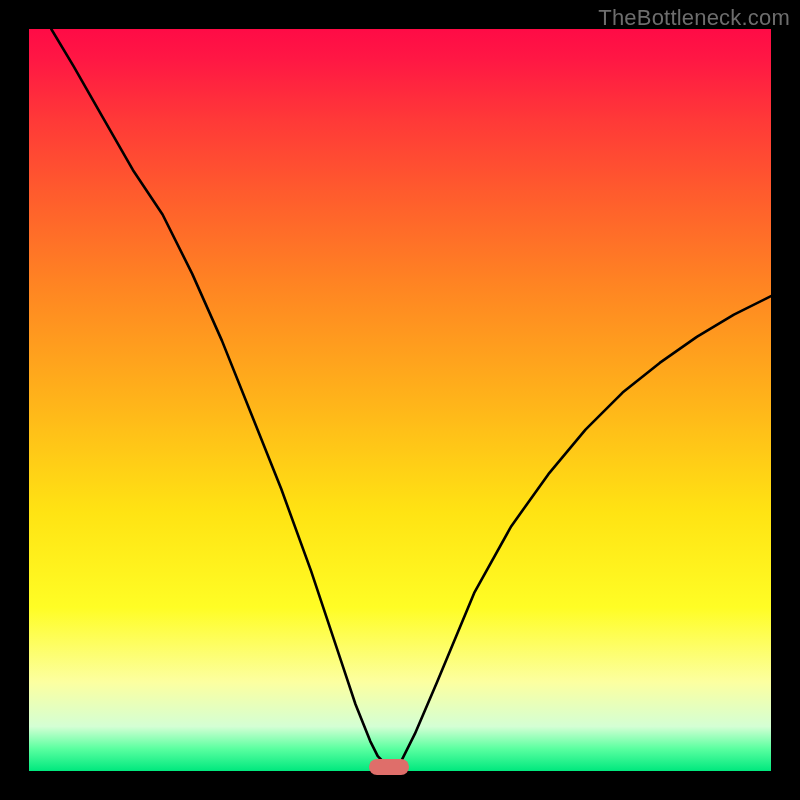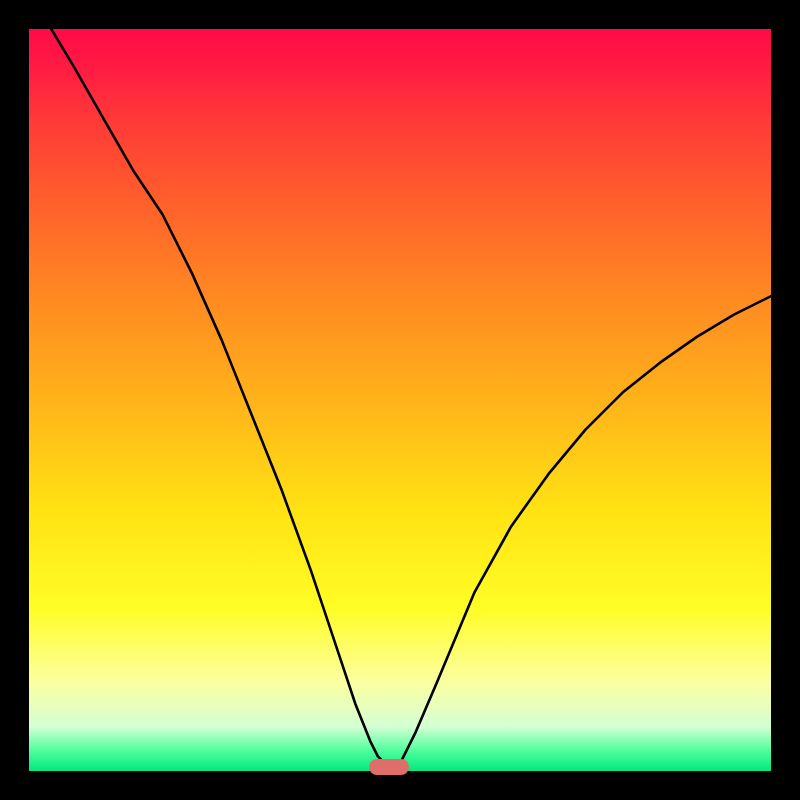--- a/index.html
+++ b/index.html
@@ -68,20 +68,21 @@
     color: #6d6d6d;
     font-size: 22px;
     font-weight: 500;
     letter-spacing: 0.2px;
   }
 </style>
 </head>
 <body>
 <div class="wrap">
 
+  <div class="watermark">TheBottleneck.com</div>
 
   <div class="plot">
     <div class="gradient-bg"></div>
     <svg class="curve-svg" viewBox="0 0 742 742" preserveAspectRatio="none">
       <path id="curve-path" fill="none" stroke="#000" stroke-width="2.6" stroke-linecap="round" stroke-linejoin="round" d="M22.26 0.00 L44.52 37.10 L74.20 89.04 L103.88 140.98 L133.56 185.50 L163.24 244.86 L192.92 311.64 L222.60 385.84 L252.28 460.04 L281.96 541.66 L311.64 630.70 L326.48 675.22 L341.32 712.32 L348.74 727.16 L356.16 734.58 L363.58 738.29 L371.00 734.58 L385.84 704.90 L408.10 652.96 L445.20 563.92 L482.30 497.14 L519.40 445.20 L556.50 400.68 L593.60 363.58 L630.70 333.90 L667.80 307.93 L704.90 285.67 L742.00 267.12"></path>
     </svg>
     <div id="marker" class="marker" style="left: 359.87px; top: 738.29px; background: rgb(223, 110, 106);"></div>
   </div>
 
 </div>

